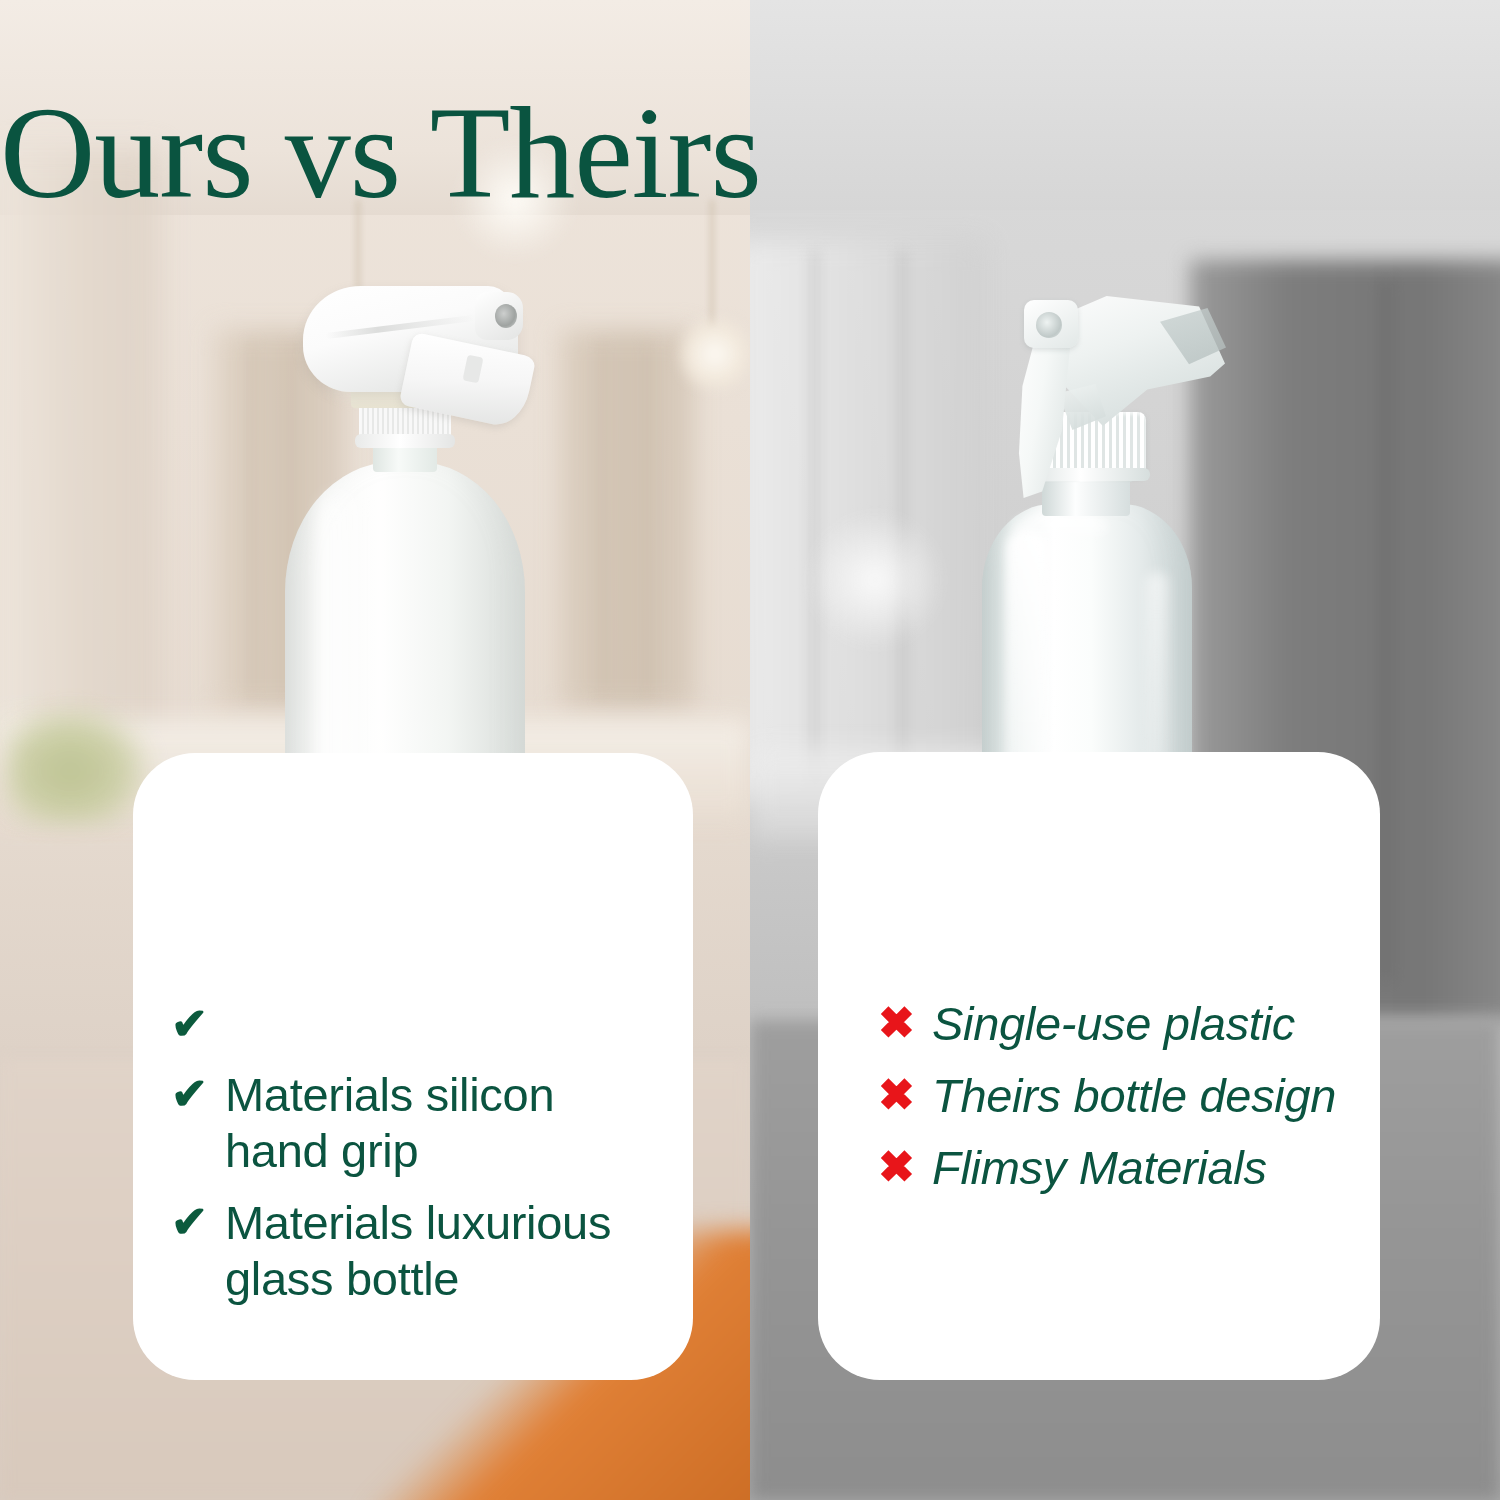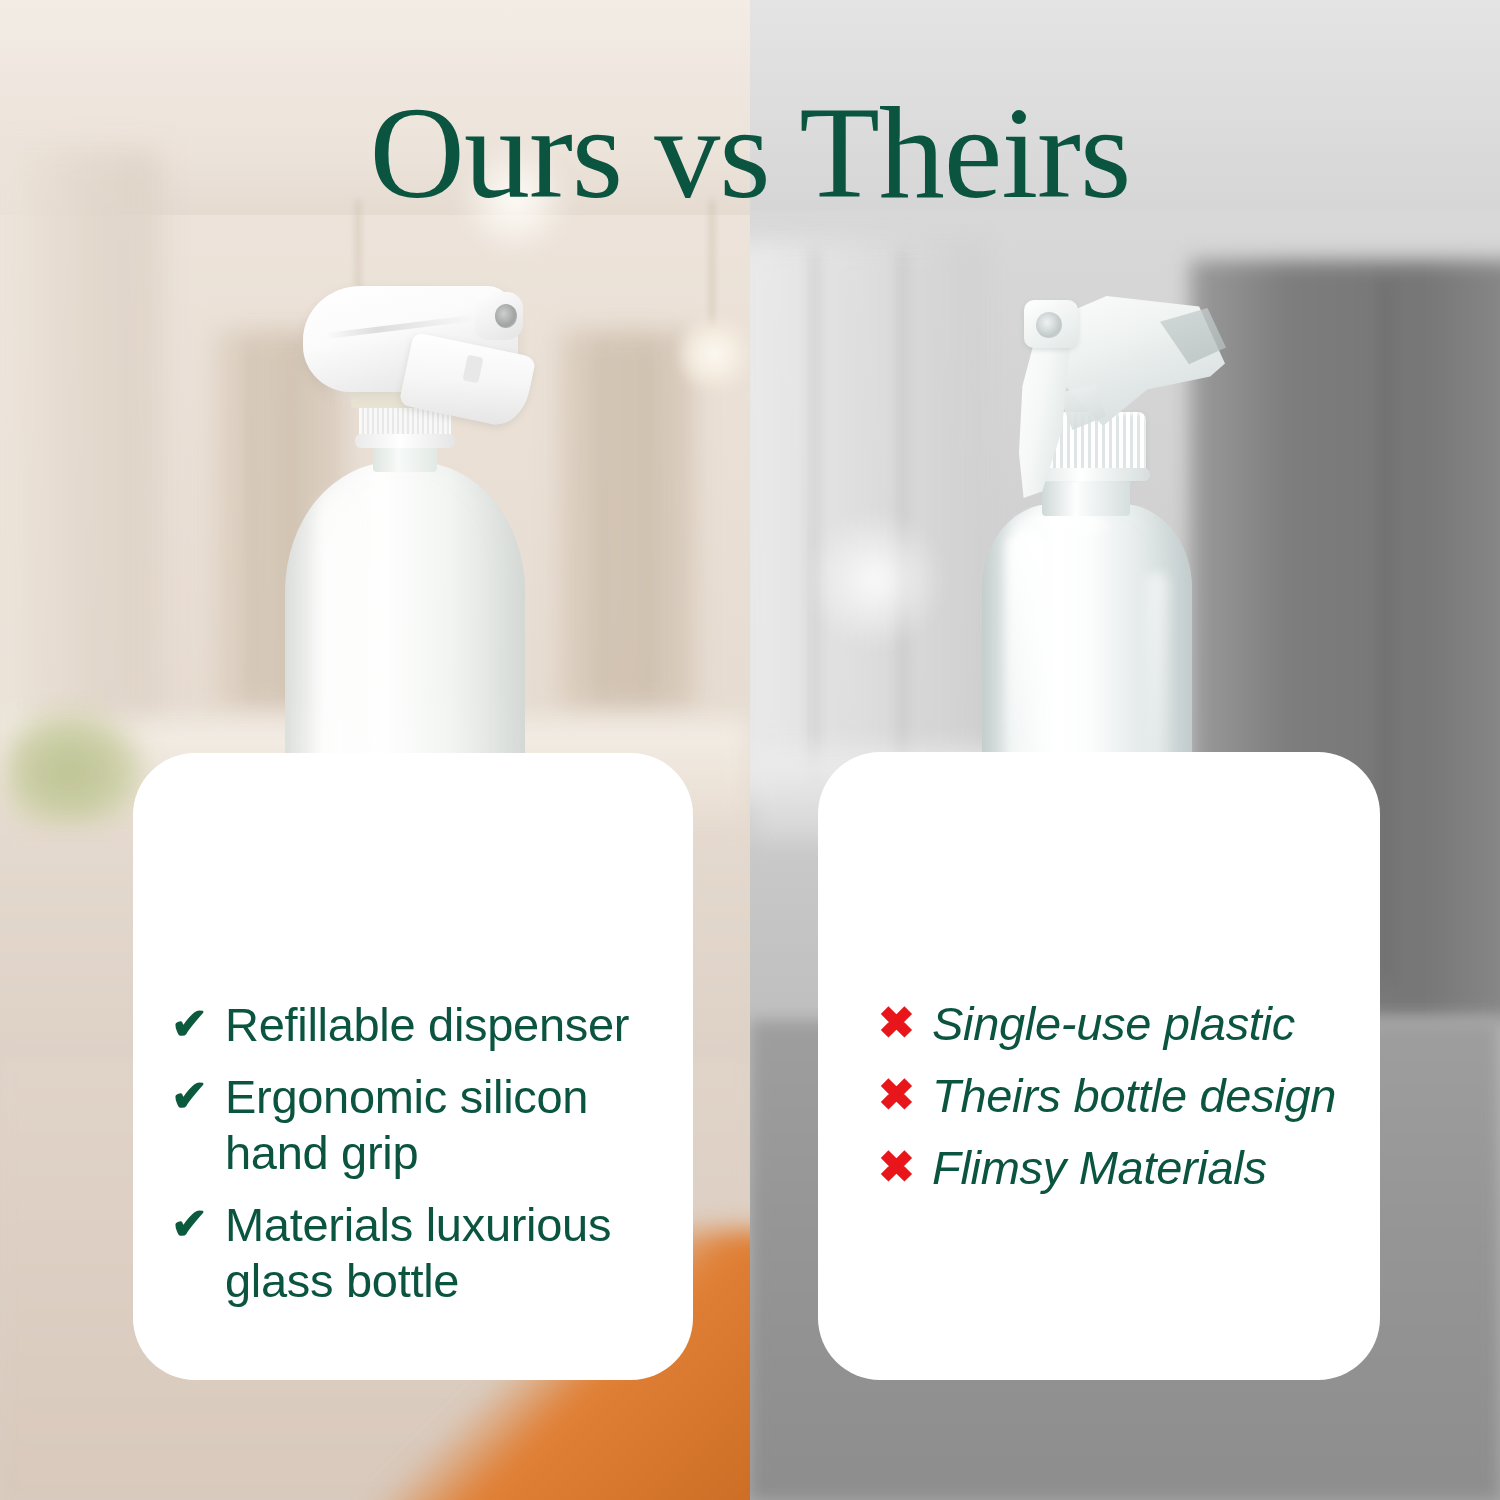--- a/index.html
+++ b/index.html
@@ -122,21 +122,20 @@
   }
   .bg-right .glow {
     position:absolute; left:55px; top:510px; width:140px; height:140px;
     background:radial-gradient(circle,#fafafa 0%, rgba(245,245,245,0) 70%);
     filter:blur(8px);
   }
 
   
   .title {
     position:absolute; left:0; top:86px; width:1500px;
-    text-align:center;
     font-family:"Liberation Serif", serif;
     font-size:132px;
     line-height:1.02;
     letter-spacing:-1px;
     color:#0a5440;
     z-index:6;
     white-space:nowrap;
   }
 
   
@@ -443,25 +442,24 @@
     <div class="th-trig-link"></div>
     <div class="th-trigger"></div>
     <div class="th-nozzle"></div>
     <div class="th-nozzle-hole"></div>
   </div>
 
   <div class="card" id="card-ours">
     <div class="list">
       <div class="item">
         <span class="mark check">✔</span>
-        <span class="item-text">Refillable dispenser</span>
       </div>
       <div class="item">
         <span class="mark check">✔</span>
-        <span class="item-text">Ergonomic silicon hand grip</span>
+        <span class="item-text">Materials silicon hand grip</span>
       </div>
       <div class="item">
         <span class="mark check">✔</span>
         <span class="item-text">Materials luxurious glass bottle</span>
       </div>
     </div>
   </div>
 
   <div class="card" id="card-theirs">
     <div class="list">

